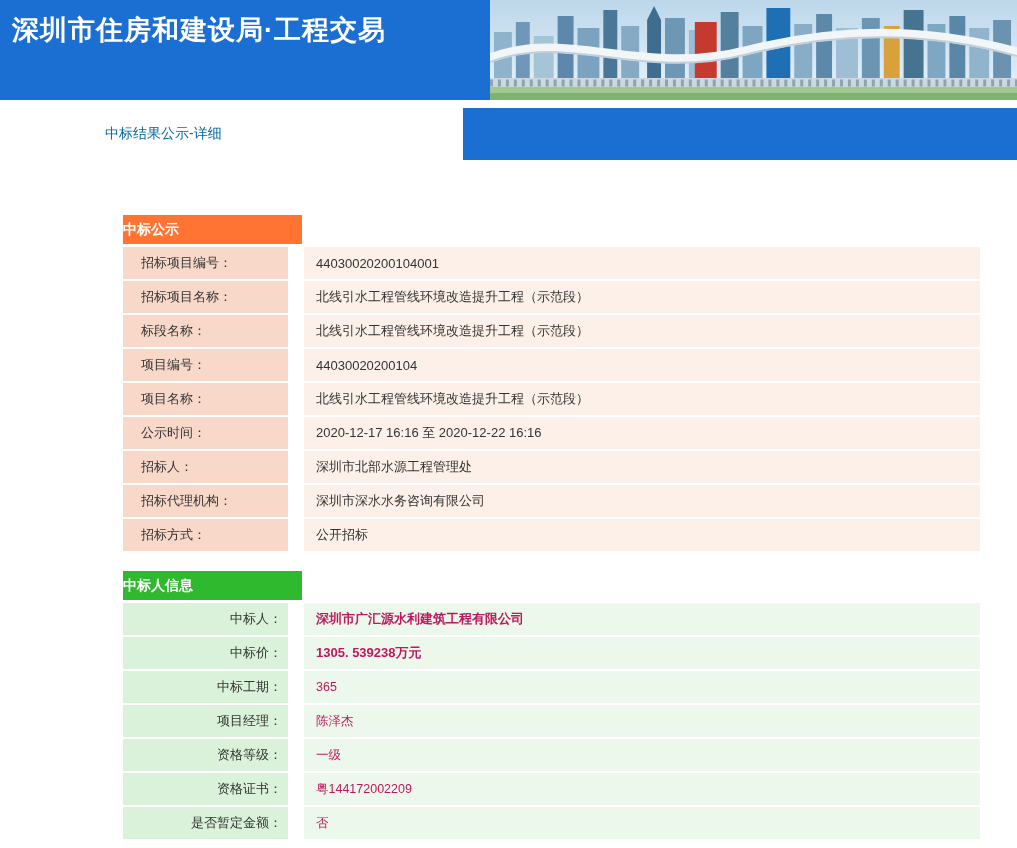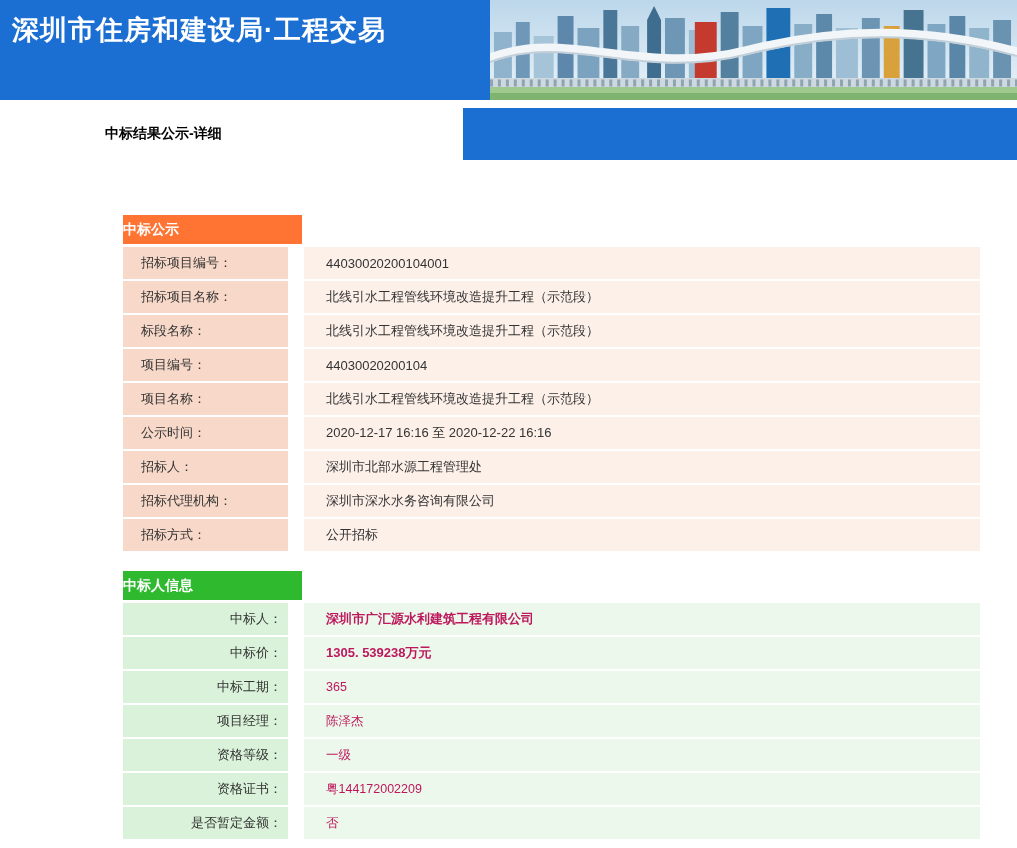--- a/index.html
+++ b/index.html
@@ -47,23 +47,22 @@
     margin-top: 8px;
   }
   .breadcrumb-tab {
     width: 463px;
     background: #ffffff;
     display: flex;
     align-items: center;
     padding-left: 105px;
   }
   .breadcrumb-text {
-    color: #000000;
+    color: #0369a1;
     font-size: 14px;
-    font-weight: bold;
   }
   .breadcrumb-fill {
     flex: 1;
     background: #1b6fd3;
   }
 
   
   .content {
     background: #ffffff;
     padding: 55px 37px 20px 123px;
@@ -93,21 +92,21 @@
     font-size: 13px;
     color: #333333;
     flex-shrink: 0;
   }
   .row-value {
     flex: 1;
     margin-left: 2px;
     min-height: 32px;
     display: flex;
     align-items: center;
-    padding-left: 22px;
+    padding-left: 12px;
     font-size: 13px;
     color: #333333;
   }
   .row-value.bold { font-weight: bold; color: #222222; }
 
   .peach .row-label { background: #f8d9c9; padding-left: 18px; }
   .peach .row-value { background: #fdf0e9; }
 
   .greent .row-label {
     background: #d9f2d9;

